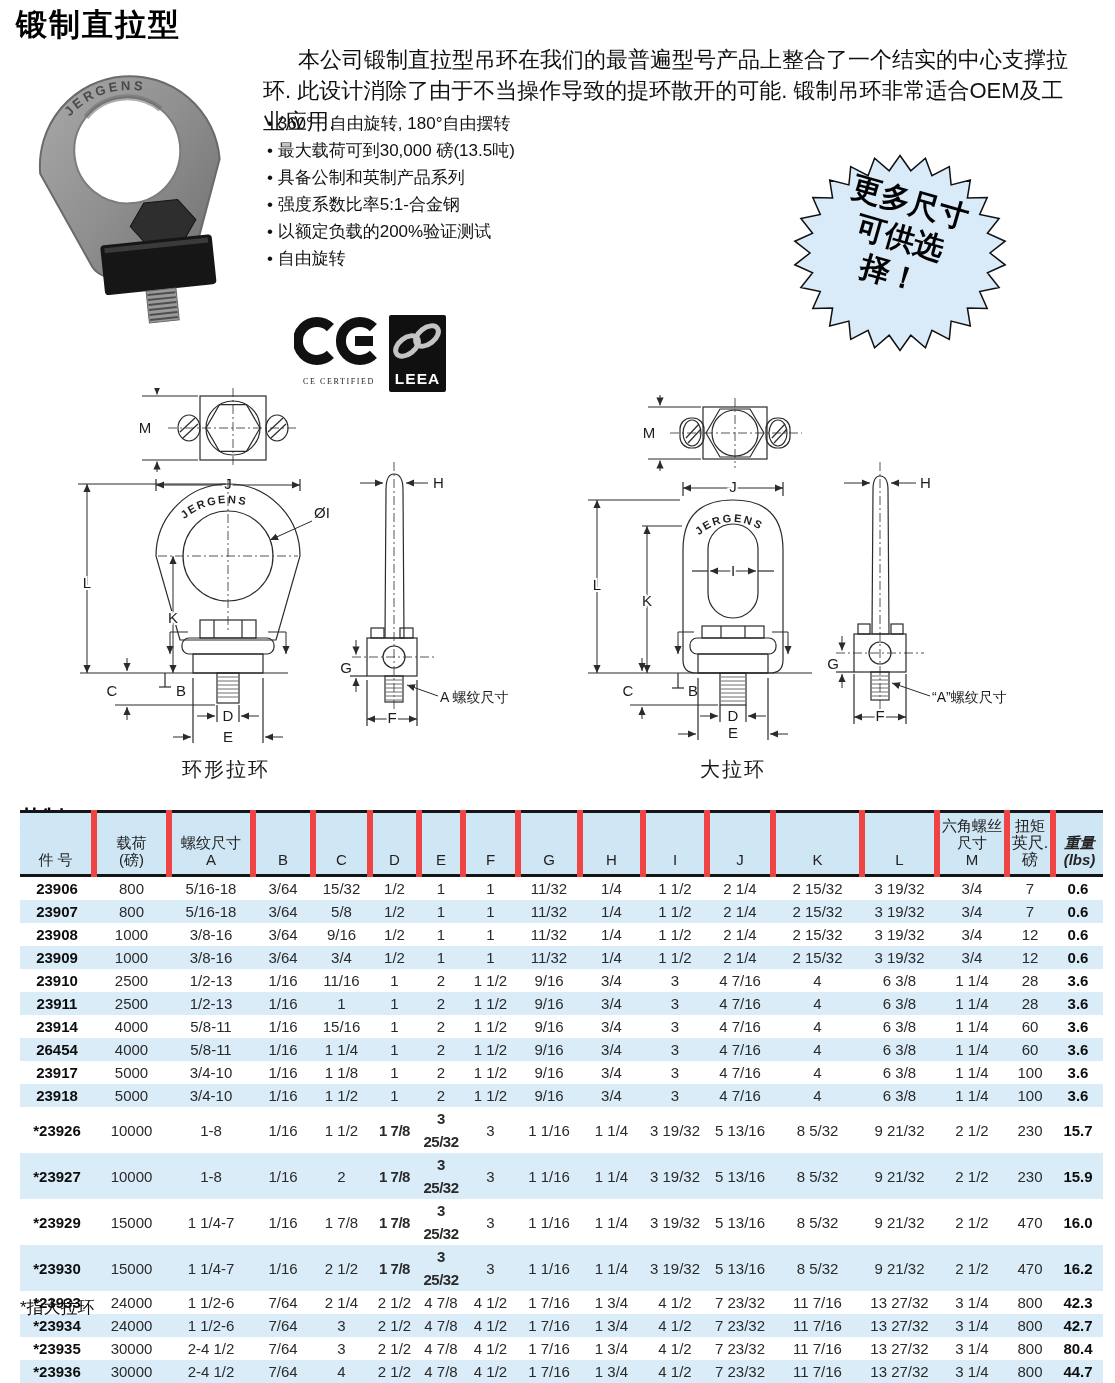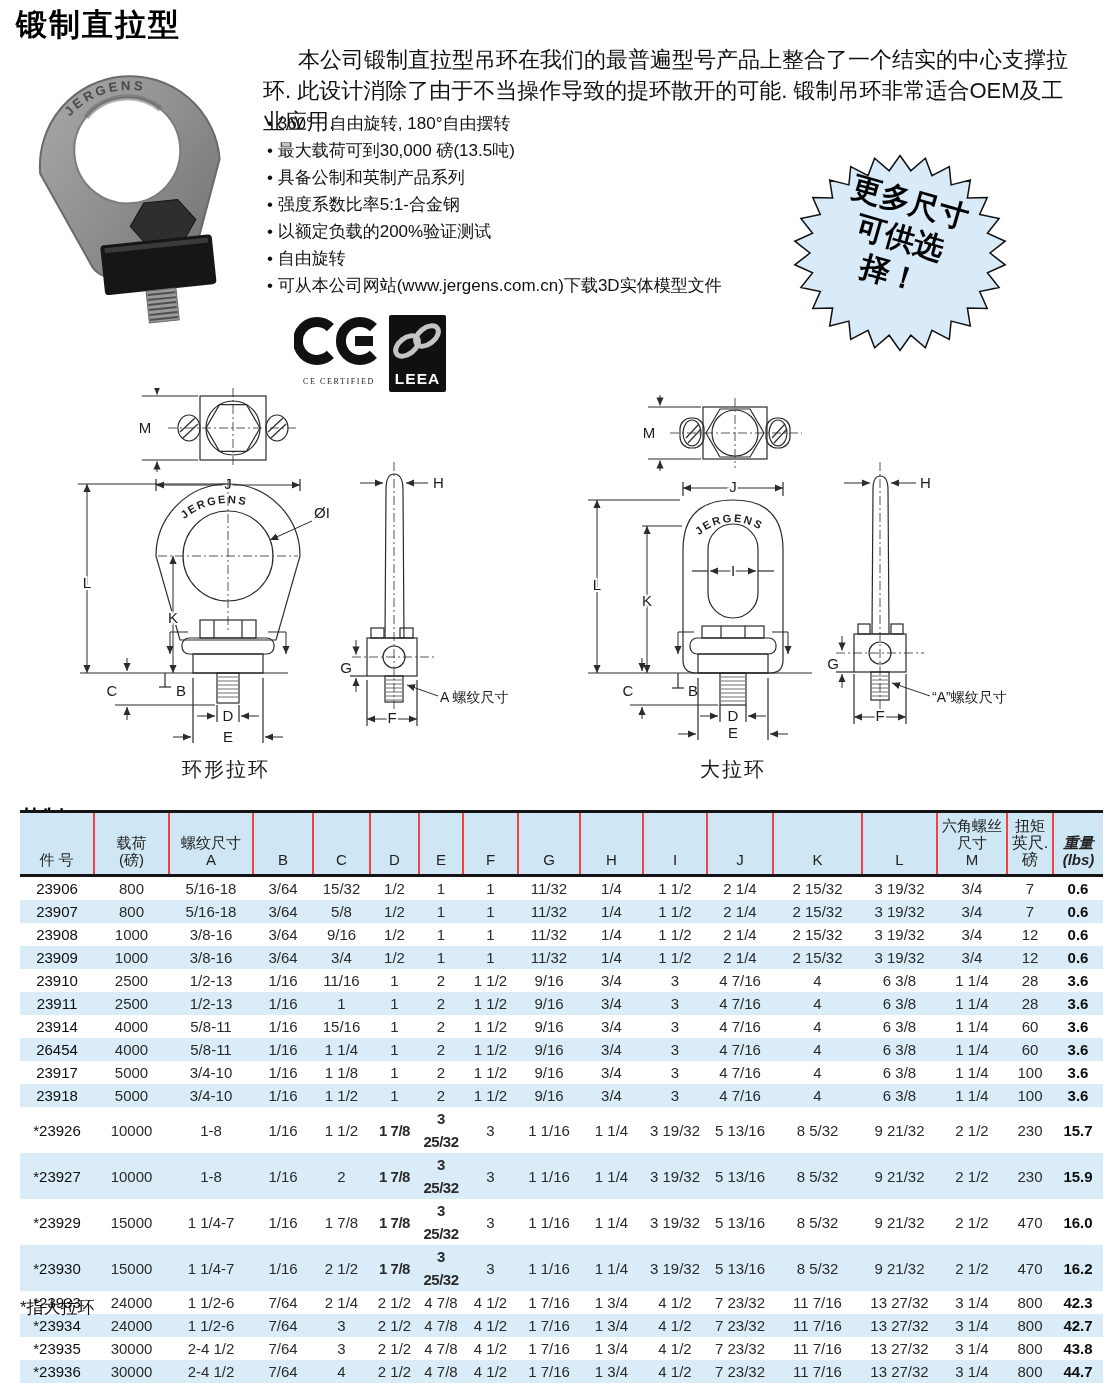--- a/index.html
+++ b/index.html
@@ -35,24 +35,24 @@
   .phbrand{font-size:13px;font-weight:bold;letter-spacing:3px;fill:#4a4a4a;}
   .ce-cap{font-family:"Liberation Serif","DejaVu Serif",serif;font-size:8px;letter-spacing:1.6px;fill:#222;}
   .leea-txt{font-size:15.5px;font-weight:bold;fill:#fff;letter-spacing:1px;}
   
   #imperial-title{left:20px;top:804px;font-size:22px;font-weight:bold;color:#000;}
   #spec-table{left:20px;top:810px;}
   table{border-collapse:collapse;table-layout:fixed;width:1083px;
     border-top:3px solid #151515;border-bottom:3px solid #151515;}
   thead th{background:var(--hbg,#cfe6f4);font-weight:normal;font-size:15px;vertical-align:bottom;
     padding:4px 1px 6px;height:46px;line-height:17px;text-align:center;color:#222;}
-  thead th + th{border-left:2px solid #ef4444;}
+  thead th + th{border-left:6px solid #ef4444;}
   thead{border-bottom:3px solid #151515;}
   tbody td{text-align:center;font-size:15px;height:23px;line-height:23px;padding:0 1px;color:#2a2a2a;}
-  tbody td:first-child{font-weight:normal;color:#0d0d0d;}
+  tbody td:first-child{font-weight:bold;color:#0d0d0d;}
   tbody td:last-child{font-weight:bold;color:#0d0d0d;}
   tbody tr:nth-child(even){background:var(--alt,#d9ecf8);}
   thead th:nth-child(16) span:last-child{font-size:16px;}
   thead th:nth-child(17){font-weight:bold;font-style:italic;}
   td.bde{font-weight:bold;letter-spacing:-0.5px;}
   col.c0{width:74px}col.c1{width:75px}col.c2{width:84px}col.c3{width:60px}col.c4{width:57px}
   col.c5{width:49px}col.c6{width:44px}col.c7{width:55px}col.c8{width:62px}col.c9{width:63px}
   col.c10{width:64px}col.c11{width:66px}col.c12{width:89px}col.c13{width:75px}col.c14{width:70px}
   col.c15{width:46px}col.c16{width:50px}
   #footnote{left:20px;top:1296px;font-size:17px;color:#111;}
@@ -92,21 +92,20 @@
 </svg>
 
 <div class="abs" id="intro-par">本公司锻制直拉型吊环在我们的最普遍型号产品上整合了一个结实的中心支撑拉环. 此设计消除了由于不当操作导致的提环散开的可能. 锻制吊环非常适合OEM及工业应用.</div>
 <ul class="abs features">
     <li>360°　自由旋转, 180°自由摆转</li>
     <li>最大载荷可到30,000 磅(13.5吨)</li>
     <li>具备公制和英制产品系列</li>
     <li>强度系数比率5:1-合金钢</li>
     <li>以额定负载的200%验证测试</li>
     <li>自由旋转</li>
-    <li>可从本公司网站(www.jergens.com.cn)下载3D实体模型文件</li>
   </ul>
 
 <div class="abs" id="badge">
   <svg width="228" height="212" viewBox="0 0 228 212">
     <polygon points="114.0,5.5 124.8,20.8 139.4,8.3 145.9,25.6 163.3,16.7 165.1,34.9 184.3,30.0 181.4,48.1 201.2,47.6 193.7,64.5 213.1,68.4 201.4,83.2 219.2,91.2 204.0,103.0 219.2,114.8 201.4,122.8 213.1,137.6 193.7,141.5 201.2,158.4 181.4,157.9 184.3,176.0 165.1,171.1 163.3,189.3 145.9,180.4 139.4,197.7 124.8,185.2 114.0,200.5 103.2,185.2 88.6,197.7 82.1,180.4 64.7,189.3 62.9,171.1 43.7,176.0 46.6,157.9 26.8,158.4 34.3,141.5 14.9,137.6 26.6,122.8 8.8,114.8 24.0,103.0 8.8,91.2 26.6,83.2 14.9,68.4 34.3,64.5 26.8,47.6 46.6,48.1 43.7,30.0 62.9,34.9 64.7,16.7 82.1,25.6 88.6,8.3 103.2,20.8" stroke="#111" stroke-width="1.5" fill="#d9eaf8"></polygon>
   </svg>
   <div class="badge-text">
       <div>更多尺寸</div>
       <div>可供选</div>
       <div>择！</div>
@@ -714,21 +713,21 @@
           <td>4 7/8</td>
           <td>4 1/2</td>
           <td>1 7/16</td>
           <td>1 3/4</td>
           <td>4 1/2</td>
           <td>7 23/32</td>
           <td>11 7/16</td>
           <td>13 27/32</td>
           <td>3 1/4</td>
           <td>800</td>
-          <td>43.8</td>
+          <td>80.4</td>
         </tr>
         <tr>
           <td>*23936</td>
           <td>30000</td>
           <td>2-4 1/2</td>
           <td>7/64</td>
           <td>4</td>
           <td>2 1/2</td>
           <td>4 7/8</td>
           <td>4 1/2</td>

